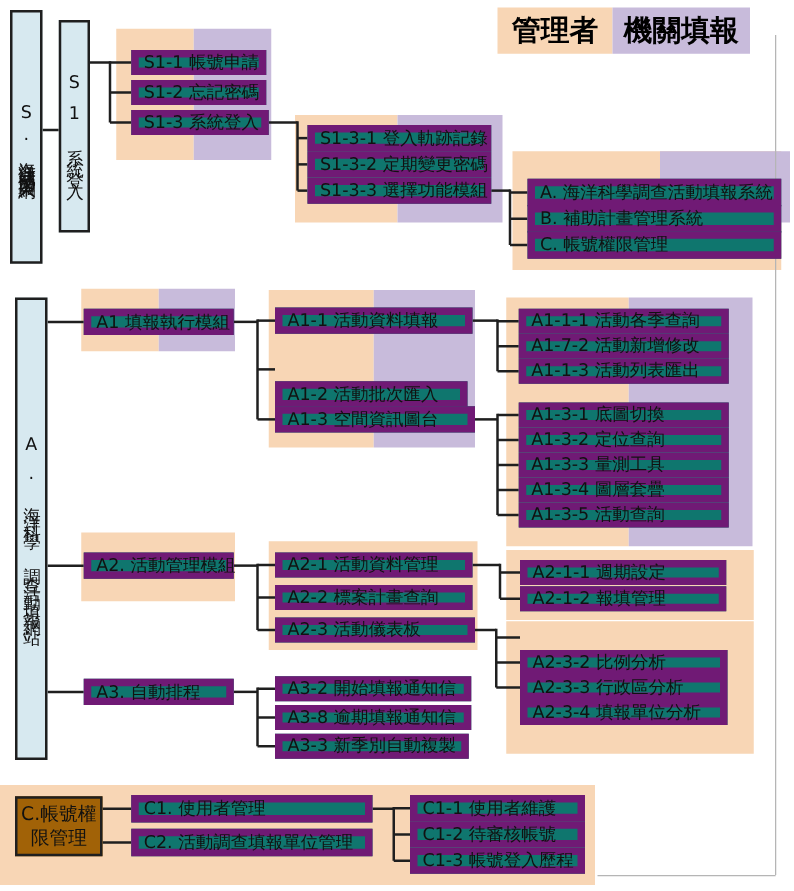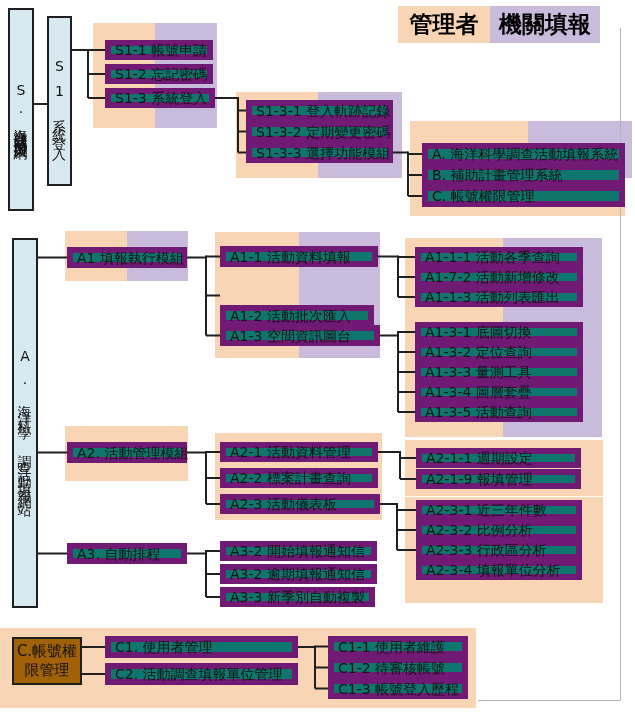--- a/index.html
+++ b/index.html
@@ -184,29 +184,28 @@
   <div class="box" style="left:415px;top:342px;width:168px;height:20px;">A1-3-2 定位查詢</div>
   <div class="box" style="left:415px;top:362px;width:168px;height:20px;">A1-3-3 量測工具</div>
   <div class="box" style="left:415px;top:382px;width:168px;height:20px;">A1-3-4 圖層套疊</div>
   <div class="box" style="left:415px;top:402px;width:168px;height:20px;">A1-3-5 活動查詢</div>
 
   <div class="box" style="left:220px;top:442px;width:158px;height:20px;">A2-1 活動資料管理</div>
   <div class="box" style="left:220px;top:468px;width:158px;height:20px;">A2-2 標案計畫查詢</div>
   <div class="box" style="left:220px;top:494px;width:160px;height:20px;">A2-3 活動儀表板</div>
 
   <div class="box" style="left:416px;top:448px;width:165px;height:20px;">A2-1-1 週期設定</div>
-  <div class="box" style="left:416px;top:469px;width:165px;height:20px;">A2-1-9 報填管理</div>
-
-  <div class="box" style="left:416px;top:500px;width:166px;height:20px;">A2-3-1 近三年件數</div>
+  <div class="box" style="left:416px;top:469px;width:165px;height:20px;">A2-1-2 報填管理</div>
+
   <div class="box" style="left:416px;top:520px;width:166px;height:20px;">A2-3-2 比例分析</div>
   <div class="box" style="left:416px;top:540px;width:166px;height:20px;">A2-3-3 行政區分析</div>
   <div class="box" style="left:416px;top:560px;width:166px;height:20px;">A2-3-4 填報單位分析</div>
 
   <div class="box" style="left:220px;top:541px;width:157px;height:20px;">A3-2 開始填報通知信</div>
-  <div class="box" style="left:220px;top:564px;width:157px;height:20px;">A3-2 逾期填報通知信</div>
+  <div class="box" style="left:220px;top:564px;width:157px;height:20px;">A3-8 逾期填報通知信</div>
   <div class="box" style="left:220px;top:587px;width:155px;height:20px;">A3-3 新季別自動複製</div>
 
   <div class="cbox" style="left:12px;top:637px;width:70px;height:48px;">
     <span>C.帳號權限管理</span>
     </div>
   <div class="box" style="left:105px;top:636px;width:193px;height:22px;">C1. 使用者管理</div>
   <div class="box" style="left:105px;top:663px;width:193px;height:22px;">C2. 活動調查填報單位管理</div>
   <div class="box" style="left:328px;top:636px;width:140px;height:21px;">C1-1 使用者維護</div>
   <div class="box" style="left:328px;top:657px;width:140px;height:21px;">C1-2 待審核帳號</div>
   <div class="box" style="left:328px;top:678px;width:140px;height:21px;">C1-3 帳號登入歷程</div>

